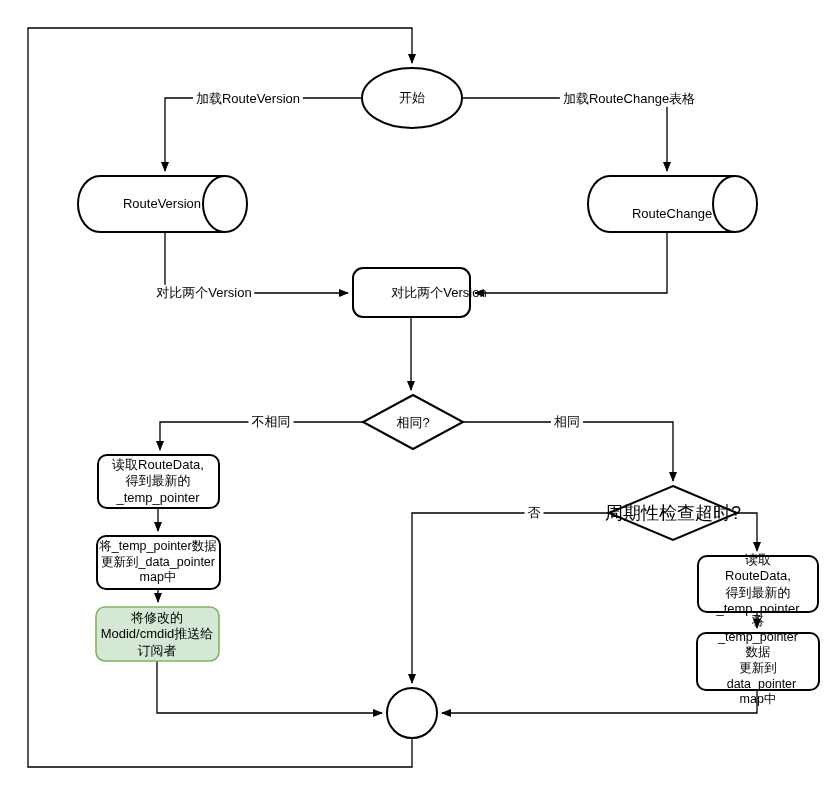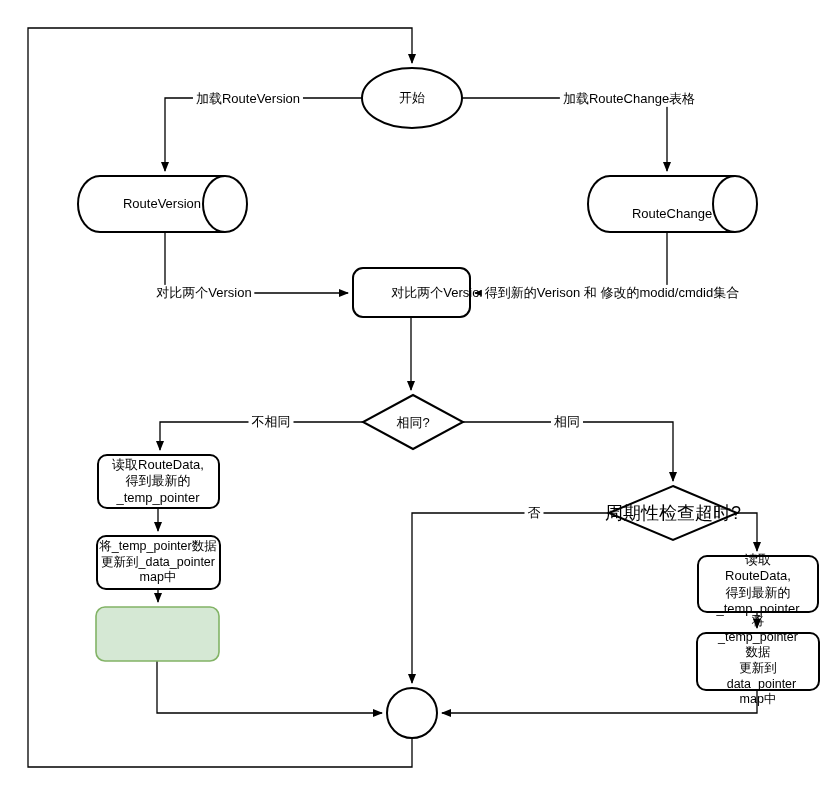--- a/index.html
+++ b/index.html
@@ -99,29 +99,31 @@
   <div class="lbl node-lbl" style="left:162px; top:204px;">RouteVersion</div>
   <div class="lbl node-lbl" style="left:672px; top:214px;">RouteChange</div>
   <div class="lbl node-lbl" style="left:411px; top:293px;margin-left:28px;">对比两个Version</div>
   <div class="lbl node-lbl" style="left:413px; top:423px;">相同?</div>
   <div class="lbl node-lbl" style="left:158px; top:481px;">读取RouteData,
 得到最新的
 _temp_pointer</div>
   <div class="lbl node-lbl" style="left:158px; top:562px; font-size:12.5px;">将_temp_pointer数据
 更新到_data_pointer
 map中</div>
+  <div class="lbl node-lbl" style="left:157px; top:634px;">将修改的
+Modid/cmdid推送给
+订阅者</div>
   <div class="lbl node-lbl" style="left:673px; top:513px; font-size:18px;">周期性检查超时?</div>
   <div class="lbl node-lbl" style="left:758px; top:584px;">读取RouteData,
 得到最新的
 _temp_pointer</div>
   <div class="lbl node-lbl" style="left:758px; top:661px; font-size:12.5px;">将_temp_pointer数据
 更新到_data_pointer
 map中</div>
 
   <div class="lbl edge-lbl" style="left:248px; top:99px;">加载RouteVersion</div>
   <div class="lbl edge-lbl" style="left:600px; top:99px;margin-left:29px;">加载RouteChange表格</div>
   <div class="lbl edge-lbl" style="left:204px; top:293px;">对比两个Version</div>
-  <div class="lbl edge-lbl" style="left:612px; top:293px;">得到新的Verison 和 修改的modid/cmdid集合</div>
   <div class="lbl edge-lbl" style="left:271px; top:422px;">不相同</div>
   <div class="lbl edge-lbl" style="left:567px; top:422px;">相同</div>
   <div class="lbl edge-lbl" style="left:534px; top:513px;">否</div>
 
 </div>
 
 </body></html>

